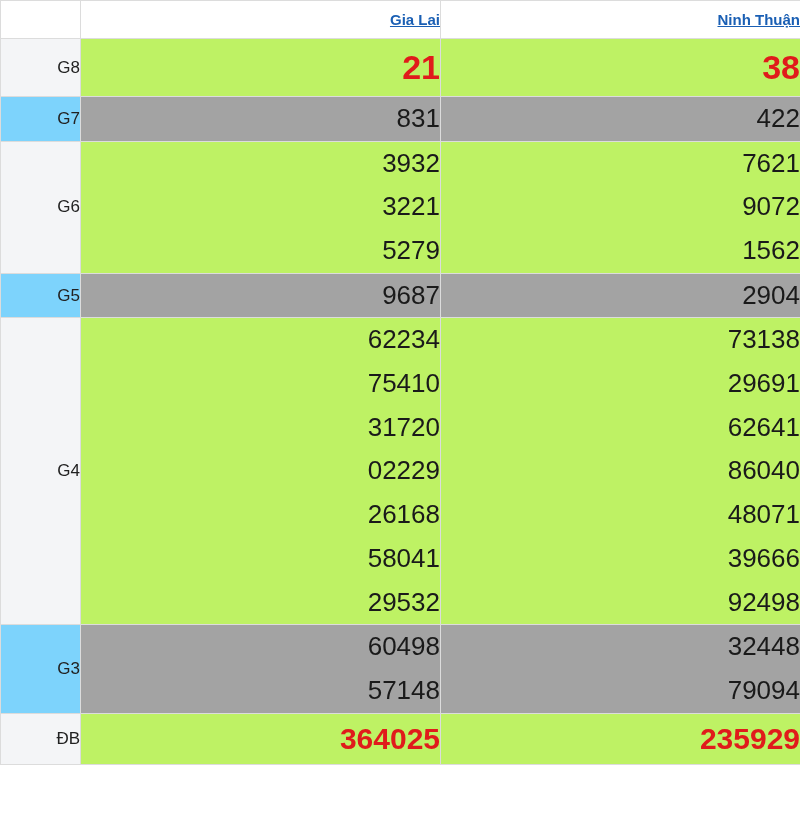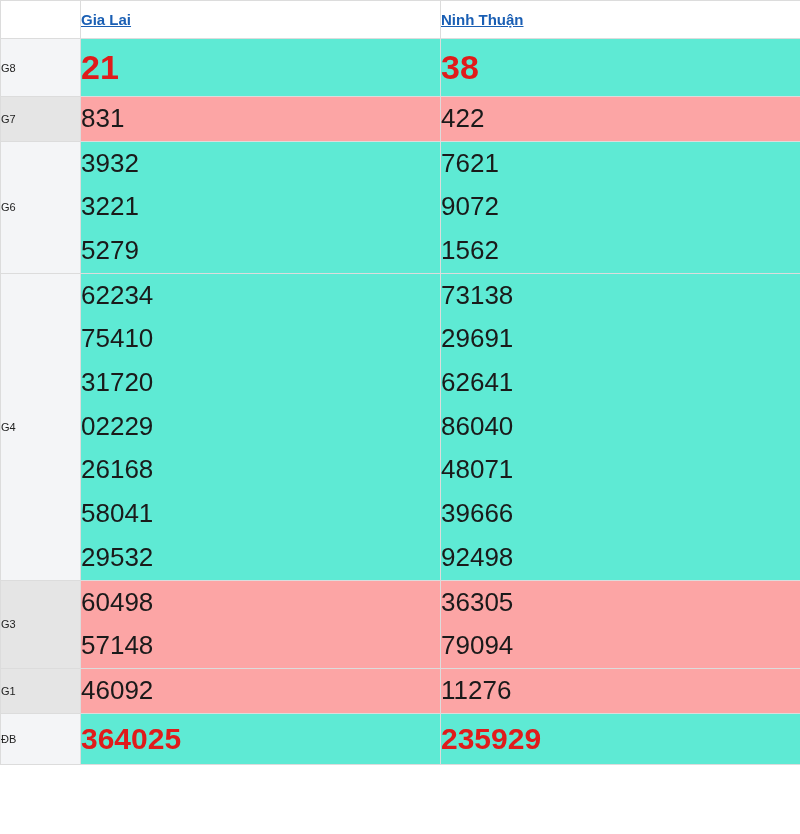--- a/index.html
+++ b/index.html
@@ -19,50 +19,50 @@
   table.lottery {
     width: 800px;
     border-collapse: collapse;
     table-layout: fixed;
   }
   table.lottery col.c-label { width: 80px; }
   table.lottery col.c-prov  { width: 360px; }
 
   table.lottery th, table.lottery td {
     border: 1px solid #dcdcdc;
-    text-align: left;
+    text-align: right;
     vertical-align: middle;
     padding: 0;
   }
   table.lottery th {
     height: 38px;
     background: #ffffff;
     font-size: 15px;
     font-weight: bold;
   }
   th.corner-cell { border-top: none; border-left: none; background: #ffffff; }
   th.province a {
     color: #1a5fb4;
     text-decoration: underline;
   }
   td.label-cell {
     background: #f4f5f7;
-    font-size: 11px;
+    font-size: 17px;
     color: #222222;
     font-weight: normal;
   }
   td.nums {
-    background: #5eead4;
+    background: #bef264;
     font-size: 26px;
     color: #1a1a1a;
     line-height: 1.68;
     padding: 6px 0;
   }
-  tr.row-alt td.nums { background: #fca5a5; }
-  tr.row-alt td.label-cell { background: #e5e5e5; }
+  tr.row-alt td.nums { background: #a3a3a3; }
+  tr.row-alt td.label-cell { background: #7dd3fc; }
   td.nums .num { display: block; }
 
   td.special .num,
   td.first-prize .num {
     color: #e01b1b;
     font-weight: bold;
   }
   td.special .num { font-size: 34px; }
   td.first-prize .num { font-size: 30px; }
 
@@ -119,20 +119,29 @@
           <span class="num">3221</span>
           <span class="num">5279</span>
         </td>
         <td class="nums g6">
           <span class="num">7621</span>
           <span class="num">9072</span>
           <span class="num">1562</span>
         </td>
       </tr>
 
+      <tr class="row-alt">
+        <td class="label-cell">G5</td>
+        <td class="nums g5">
+          <span class="num">9687</span>
+        </td>
+        <td class="nums g5">
+          <span class="num">2904</span>
+        </td>
+      </tr>
 
       <tr>
         <td class="label-cell">G4</td>
         <td class="nums g4">
           <span class="num">62234</span>
           <span class="num">75410</span>
           <span class="num">31720</span>
           <span class="num">02229</span>
           <span class="num">26168</span>
           <span class="num">58041</span>
@@ -149,35 +158,26 @@
         </td>
       </tr>
 
       <tr class="row-alt">
         <td class="label-cell">G3</td>
         <td class="nums g3">
           <span class="num">60498</span>
           <span class="num">57148</span>
         </td>
         <td class="nums g3">
-          <span class="num">36305</span>
+          <span class="num">32448</span>
           <span class="num">79094</span>
         </td>
       </tr>
 
 
-      <tr class="row-alt">
-        <td class="label-cell">G1</td>
-        <td class="nums g1">
-          <span class="num">46092</span>
-        </td>
-        <td class="nums g1">
-          <span class="num">11276</span>
-        </td>
-      </tr>
 
       <tr>
         <td class="label-cell">ĐB</td>
         <td class="nums first-prize">
           <span class="num">364025</span>
         </td>
         <td class="nums first-prize">
           <span class="num">235929</span>
         </td>
       </tr>

